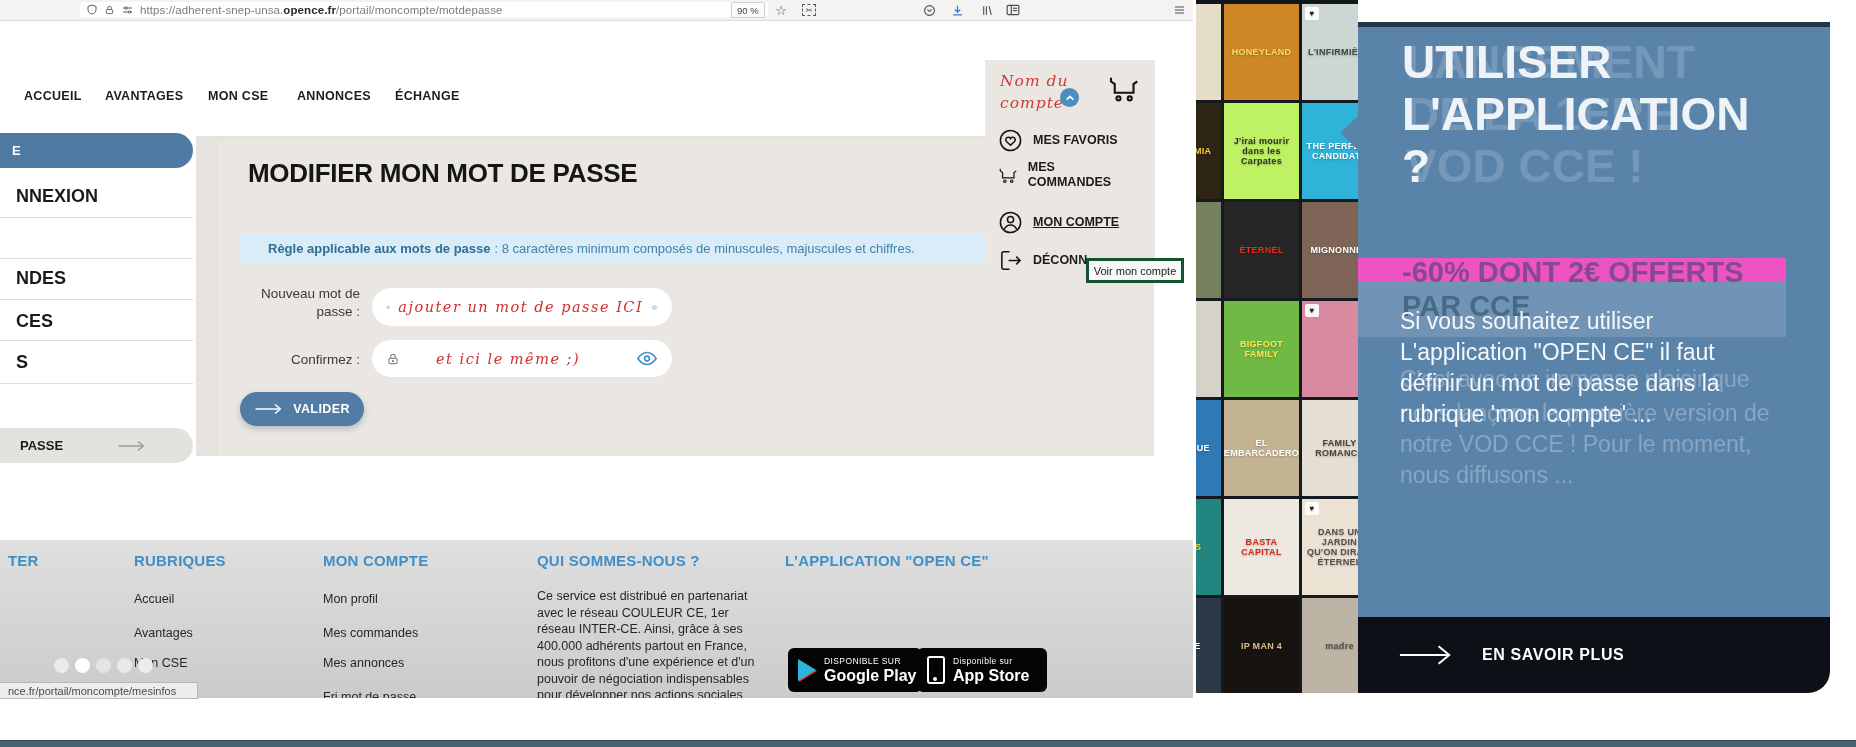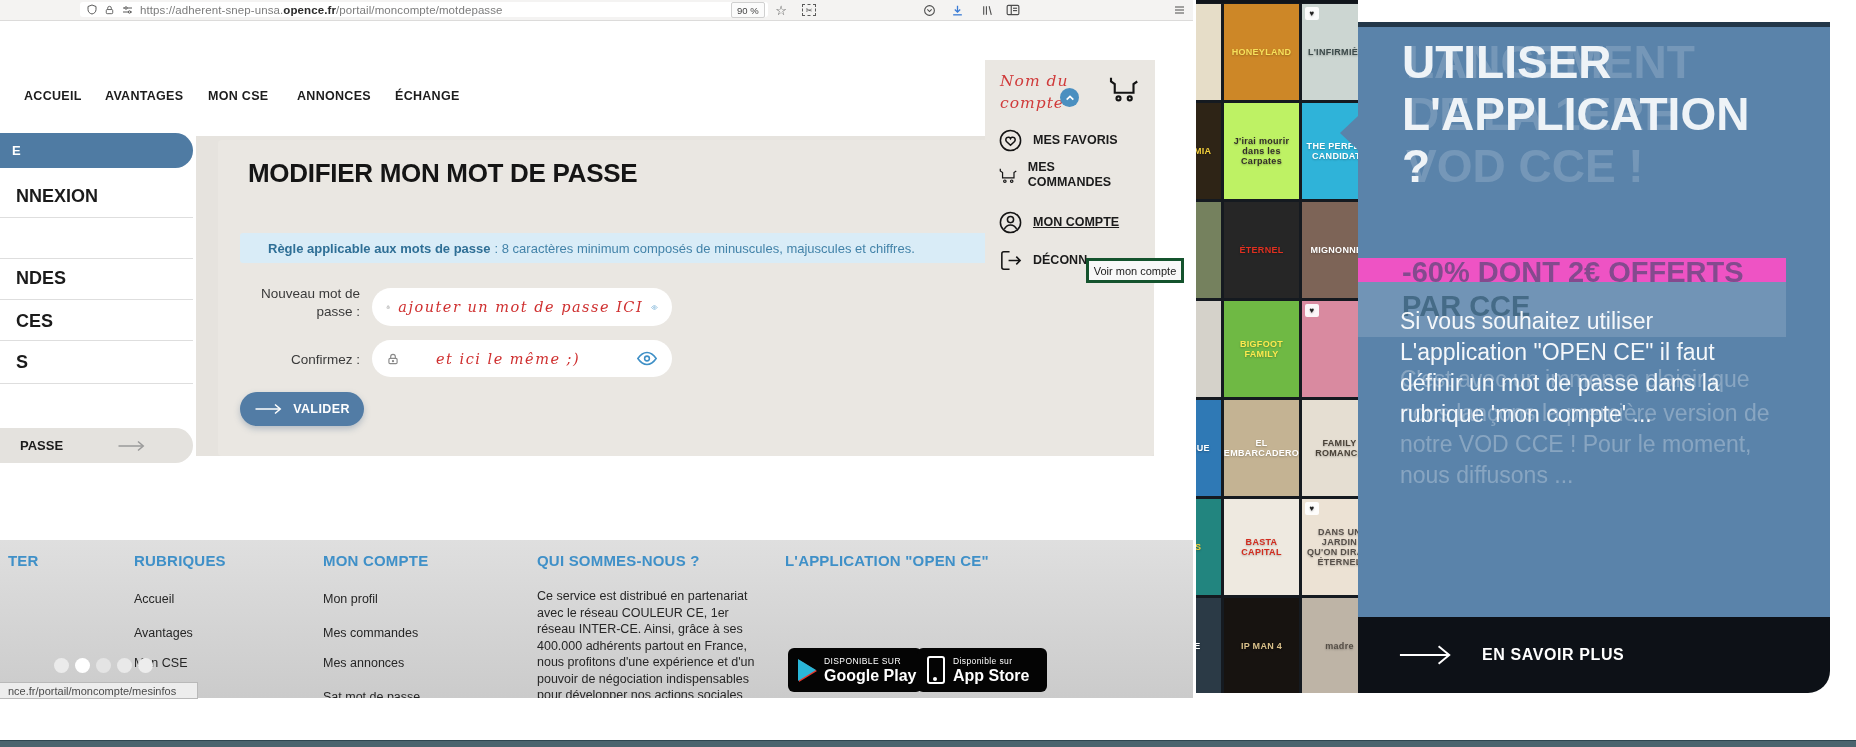--- a/index.html
+++ b/index.html
@@ -303,21 +303,21 @@
     <div class="flink" style="left:134px;top:116px;">Mon CSE</div>
     <span class="dot" style="left:54px;background:#ebebeb;"></span>
     <span class="dot" style="left:75px;background:#ffffff;"></span>
     <span class="dot" style="left:96px;background:#e4e4e4;"></span>
     <span class="dot" style="left:117px;background:#e9e9e9;"></span>
     <span class="dot" style="left:138px;background:#ededed;"></span>
     <div class="fhead" style="left:323px;">MON COMPTE</div>
     <div class="flink" style="left:323px;top:52px;">Mon profil</div>
     <div class="flink" style="left:323px;top:86px;">Mes commandes</div>
     <div class="flink" style="left:323px;top:116px;">Mes annonces</div>
-    <div class="flink" style="left:323px;top:150px;">Sat mot de passe</div>
+    <div class="flink" style="left:323px;top:150px;">Fri mot de passe</div>
     <div class="fhead" style="left:537px;">QUI SOMMES-NOUS ?</div>
     <div id="quitext">Ce service est distribué en partenariat avec le réseau COULEUR CE, 1er réseau INTER-CE. Ainsi, grâce à ses 400.000 adhérents partout en France, nous profitons d'une expérience et d'un pouvoir de négociation indispensables pour développer nos actions sociales et culturelles.</div>
     <div class="fhead" style="left:785px;">L'APPLICATION "OPEN CE"</div>
     <div class="storebadge" style="left:788px;width:134px;">
       <span id="playtri"></span>
       <span>
           <div class="small">DISPONIBLE SUR</div>
           <div class="big">Google Play</div>
         </span>
     </div>

